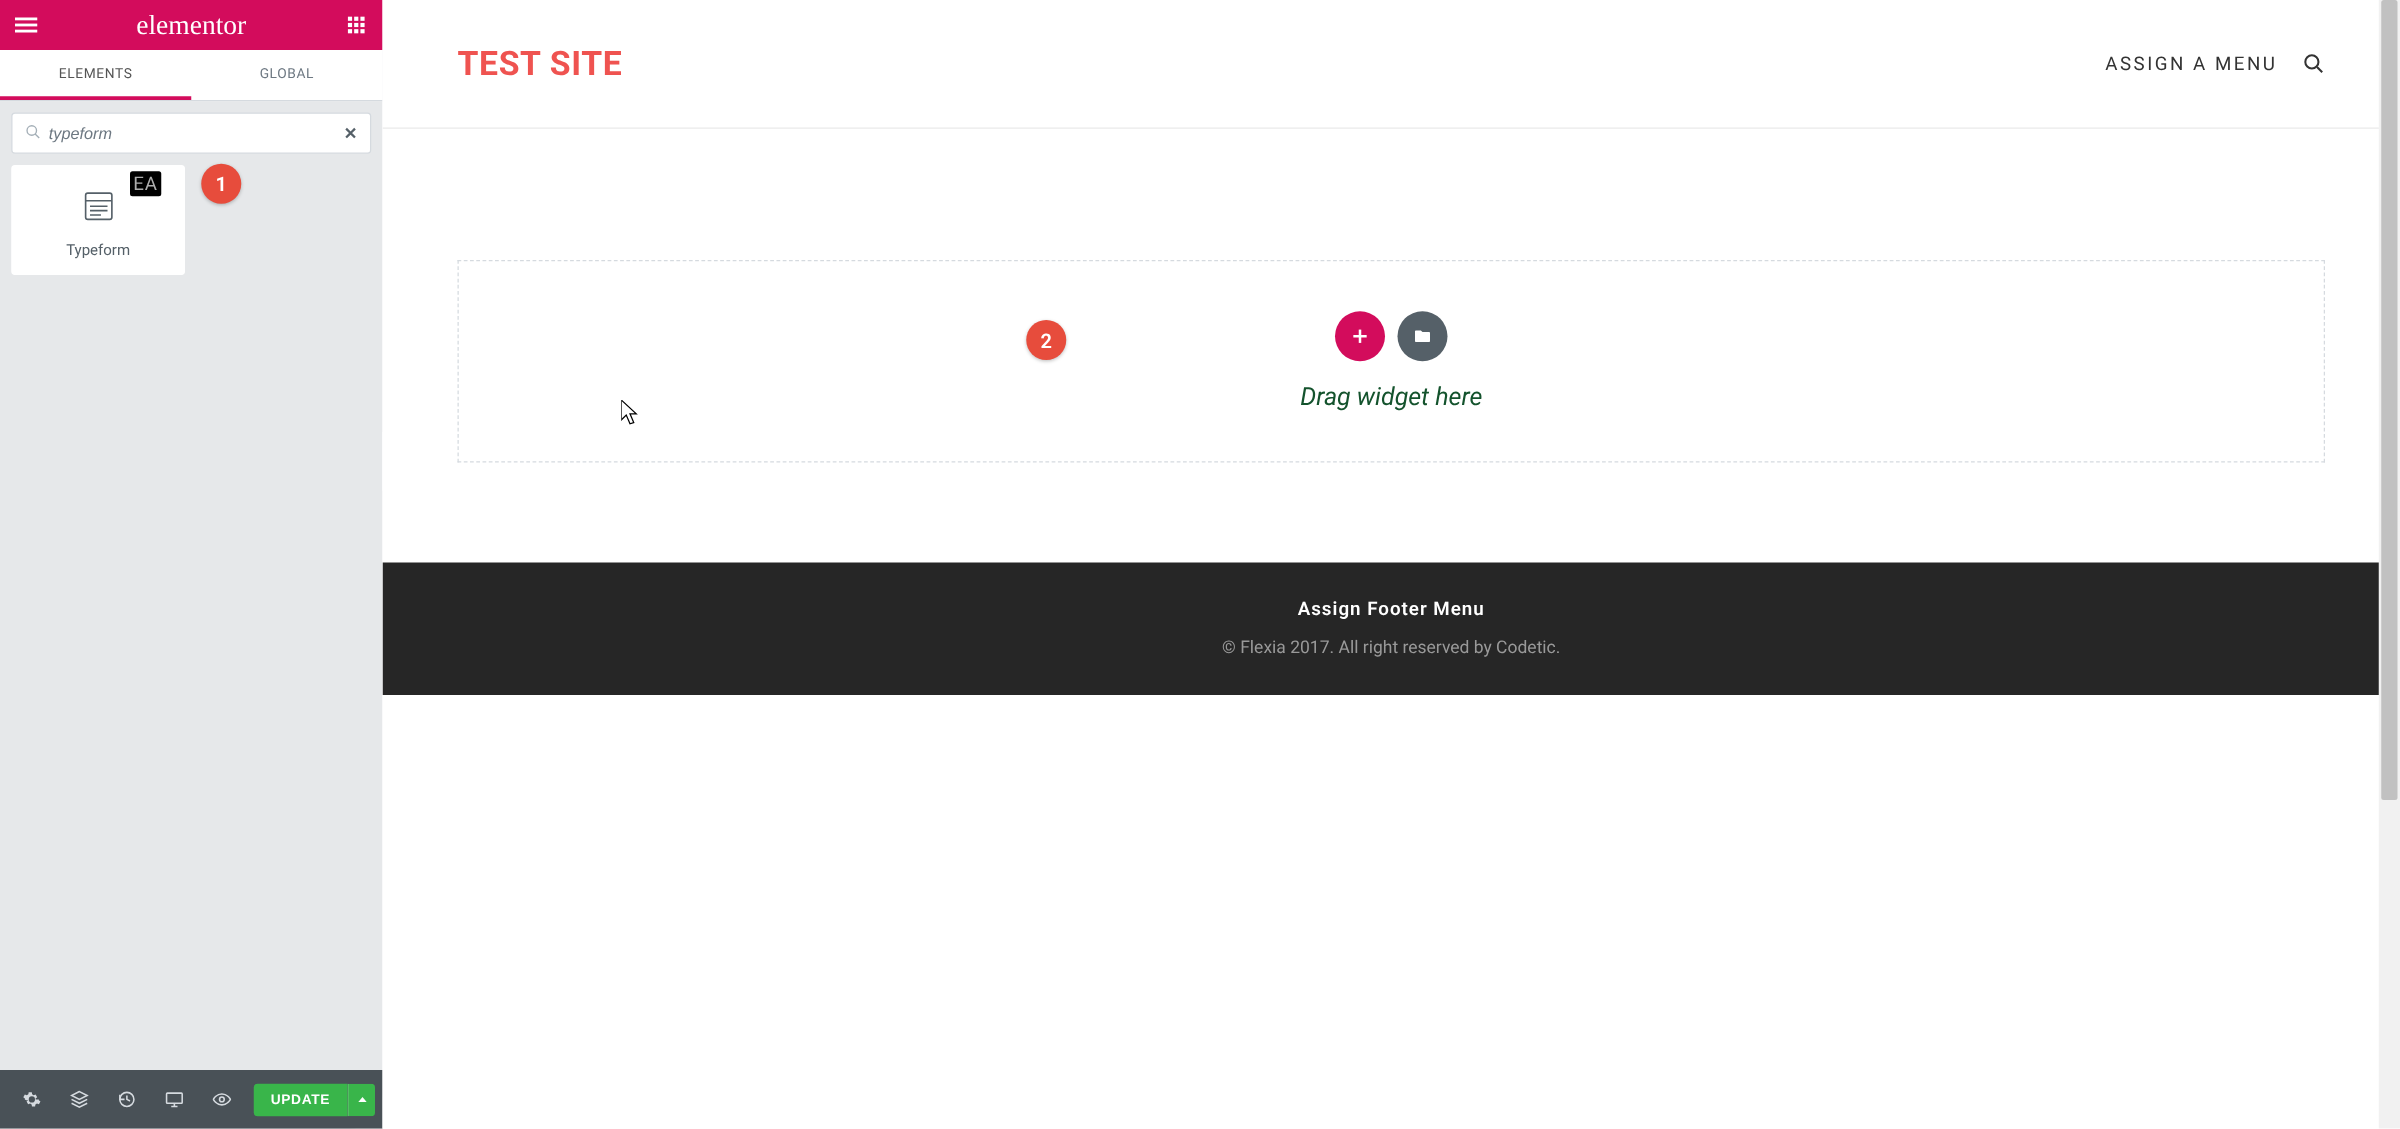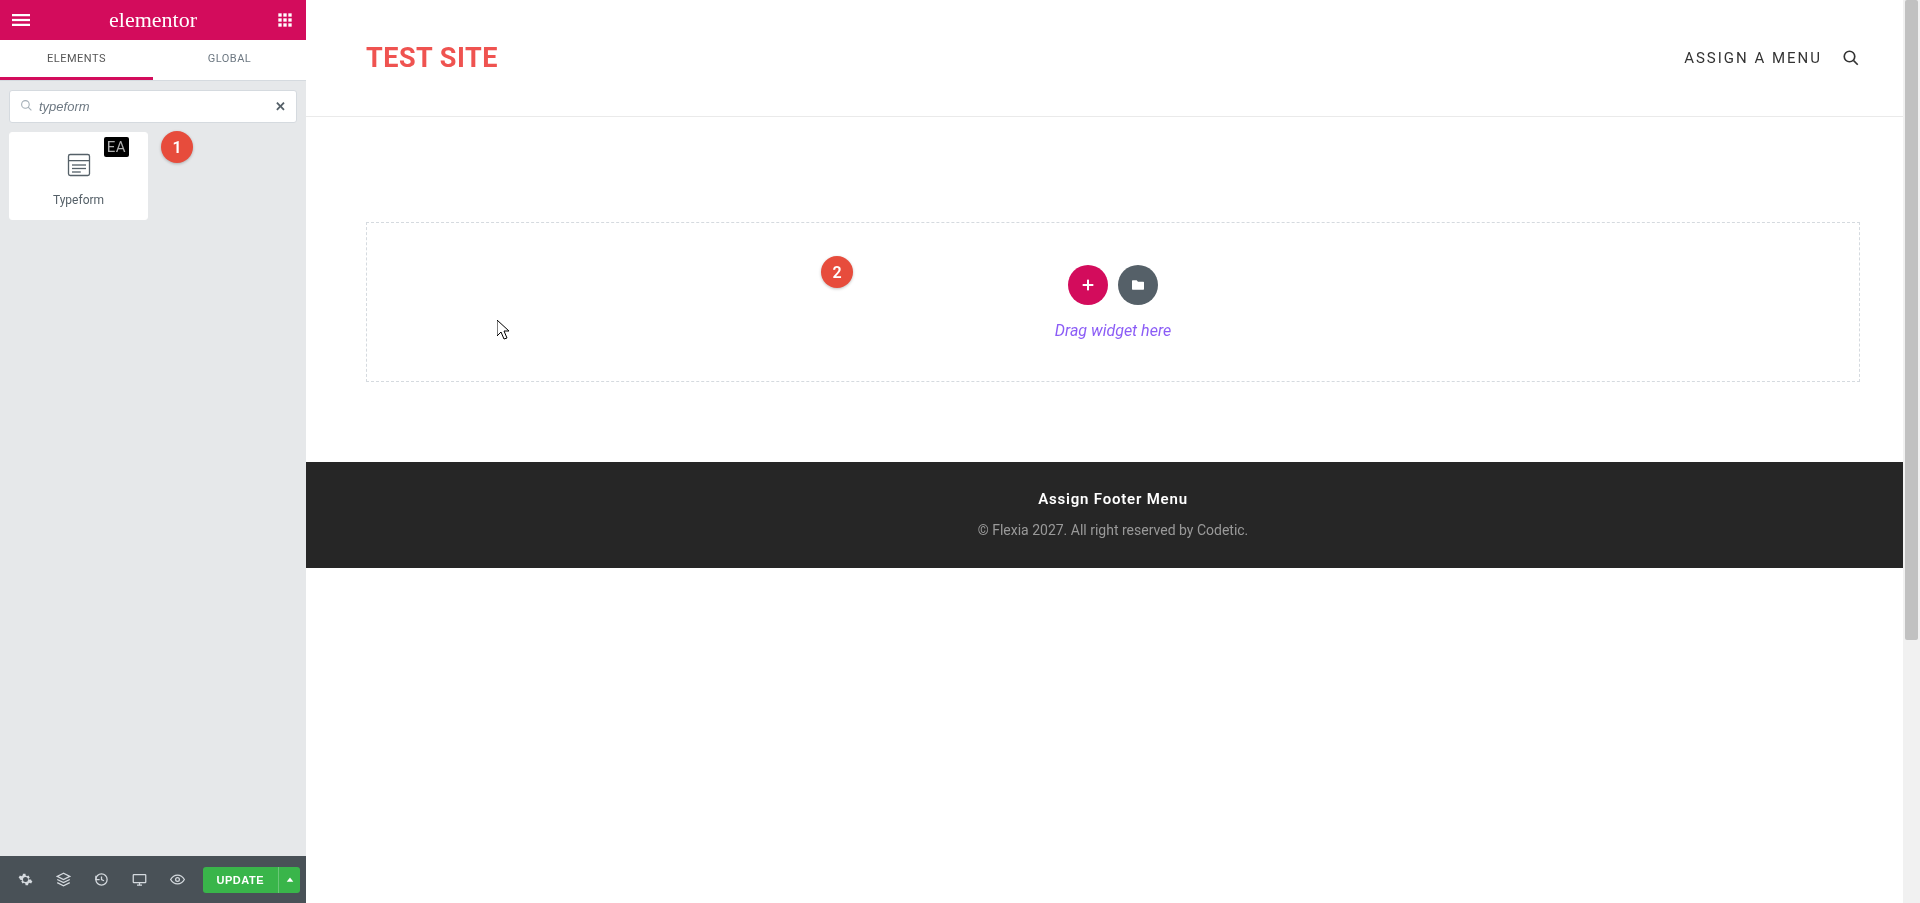--- a/index.html
+++ b/index.html
@@ -32,33 +32,33 @@
 .sidebar-footer .fbtn svg { width: 15px; height: 15px; }
 .update-group { margin-left: auto; display: flex; height: 26px; }
 .update-btn { background: #39b54a; color: #fff; border: none; font-size: 11px; font-weight: 600; letter-spacing: 0.5px; padding: 0 14px; border-radius: 3px 0 0 3px; cursor: pointer; }
 .update-caret { background: #39b54a; border: none; border-left: 1px solid rgba(255,255,255,0.25); color: #fff; width: 22px; border-radius: 0 3px 3px 0; cursor: pointer; display: flex; align-items: center; justify-content: center; }
 
 
 .collapse-handle { position: absolute; left: 306px; top: 345px; width: 13px; height: 48px; background: #fff; border: 1px solid #e6e8ea; border-left: none; display: flex; align-items: center; justify-content: center; cursor: pointer; color: #a4afb7; font-size: 10px; border-radius: 0 3px 3px 0; }
 
 
 .canvas { position: absolute; left: 306px; right: 0; top: 0; bottom: 0; background: #fff; overflow: auto; }
-.site-header { height: 117px; border-bottom: 1px solid #eaeaea; display: flex; align-items: center; padding: 0 60px; }
+.site-header { height: 103px; border-bottom: 1px solid #eaeaea; display: flex; align-items: center; padding: 0 60px; }
 .site-title { color: #ef5350; font-size: 27px; font-weight: 700; letter-spacing: 0.5px; }
 .site-nav { margin-left: auto; display: flex; align-items: center; gap: 20px; }
 .nav-link { color: #333; font-size: 15px; letter-spacing: 2px; text-transform: uppercase; cursor: pointer; }
 .nav-search { width: 18px; height: 18px; cursor: pointer; color: #333; }
 
 .content { padding: 105px 60px 80px; }
 .dropzone { border: 1.5px dashed #d5dadf; min-height: 160px; display: flex; flex-direction: column; align-items: center; justify-content: center; gap: 16px; padding: 40px; position: relative; }
 .dz-buttons { display: flex; gap: 10px; align-items: center; }
 .dz-circle { width: 40px; height: 40px; border-radius: 50%; display: flex; align-items: center; justify-content: center; color: #fff; cursor: pointer; }
 .dz-add { background: #d30c5c; }
 .dz-folder { background: #556068; }
-.dz-hint { font-size: 16px; color: #8b5cf6; font-style: italic; }
+.dz-hint { font-size: 20px; color: #14532d; font-style: italic; }
 
 .footer { background: #262626; color: #ccc; text-align: center; padding: 28px 0 30px; }
 .footer .f-title { color: #fff; font-size: 15px; font-weight: 600; letter-spacing: 0.8px; margin-bottom: 14px; }
 .footer .f-copy { color: #999; font-size: 14px; }
 
 
 .marker { position: absolute; width: 32px; height: 32px; border-radius: 50%; background: #e74c3c; color: #fff; font-weight: 600; font-size: 16px; display: flex; align-items: center; justify-content: center; box-shadow: 0 1px 3px rgba(0,0,0,0.25); z-index: 50; }
 .marker-1 { left: 161px; top: 131px; }
 .marker-2 { left: 821px; top: 256px; }
 
@@ -209,21 +209,21 @@
               <path d="M3 6a1 1 0 011-1h6l2 2h8a1 1 0 011 1v10a1 1 0 01-1 1H4a1 1 0 01-1-1V6z"></path>
             </svg>
         </div>
       </div>
       <div class="dz-hint">Drag widget here</div>
     </div>
   </div>
 
   <div class="footer">
     <div class="f-title">Assign Footer Menu</div>
-    <div class="f-copy">© Flexia 2027. All right reserved by Codetic.</div>
+    <div class="f-copy">© Flexia 2017. All right reserved by Codetic.</div>
   </div>
 
   <div class="vscroll">
     <div class="thumb"></div>
   </div>
 </div>
 
 <div class="marker marker-1">1</div>
 <div class="marker marker-2">2</div>
 

